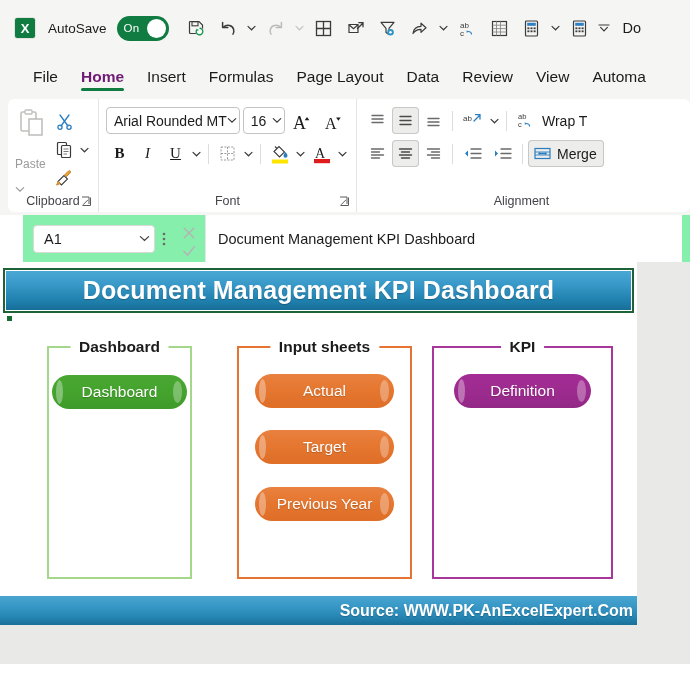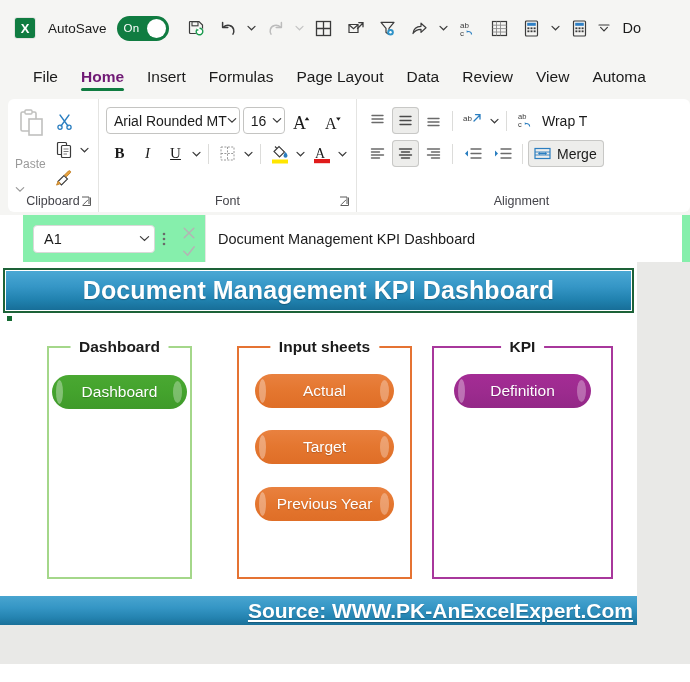--- a/index.html
+++ b/index.html
@@ -405,25 +405,24 @@
     top: 334px;
     width: 637px;
     height: 29px;
     background: linear-gradient(to bottom, #49a5d0 0%, #3596c5 40%, #2483b0 75%, #1a7099 100%);
     display: flex; align-items: center; justify-content: flex-end;
     padding-right: 4px;
     box-sizing: border-box;
   }
   .srctext {
     color: #ffffff;
-    font-size: 21px;
+    font-size: 16px;
     font-weight: bold;
     text-shadow: 0 1px 1px rgba(0,0,0,.22);
     white-space: nowrap;
-    text-decoration: underline;
   }
   .sheet-bottom-gray {
     position: absolute;
     left: 0; bottom: 0;
     width: 690px;
     height: 39px;
     background: #e9e9e7;
   }
 </style>
 </head>

